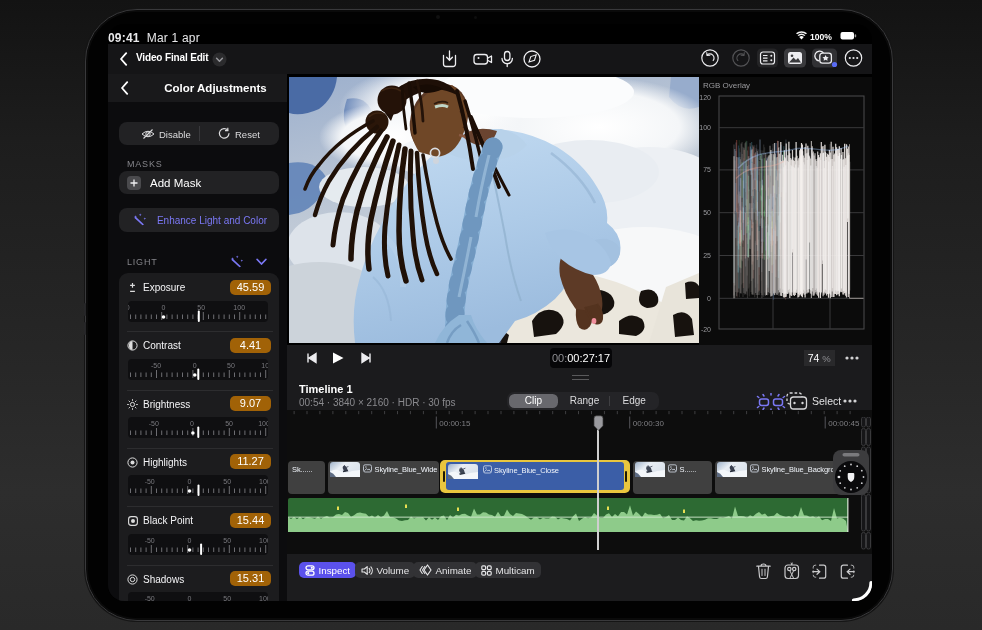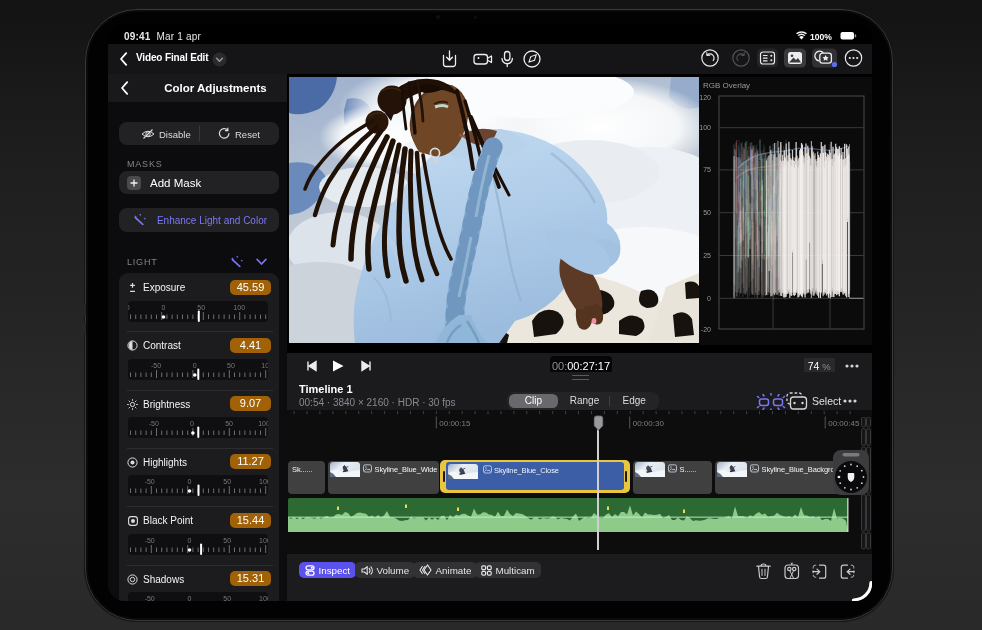--- a/index.html
+++ b/index.html
@@ -3,40 +3,40 @@
 <style>
 * { margin:0; padding:0; box-sizing:border-box; }
 html,body { width:982px; height:630px; overflow:hidden; background:#101010; }
 body { font-family:"Liberation Sans", sans-serif; position:relative;
   background:linear-gradient(180deg,#131313 0%,#1d1d1d 22%,#262626 55%,#2d2d2d 78%,#292929 100%); }
 .device { position:absolute; left:85px; top:9px; width:808px; height:612px; border-radius:52px;
   background:#020202; border:1px solid #39393b; box-shadow:0 0 0 1px #151515, inset 0 0 0 2px #0a0a0a; }
 .screen { position:absolute; left:108px; top:24px; width:764px; height:576.5px; border-radius:16px;
   background:#000; overflow:hidden; font-family:"Liberation Sans", sans-serif; color:#f2f2f2; }
 .abs { position:absolute; }
-.statusL { left:16px; top:7px; font-size:10px; color:#e8e8ea; letter-spacing:0.2px; }
+.statusL { left:0; top:7px; font-size:12px; color:#e8e8ea; letter-spacing:0.2px; }
 .titlebar { left:0; top:20px; width:764px; height:30px; background:#151517; }
 .apptitle { left:28px; top:8px; font-size:10px; letter-spacing:-0.15px; font-weight:bold; color:#fff; }
 .panel { left:0; top:50px; width:179px; height:526.5px; background:#0c0c0e; }
 .phead { position:absolute; left:0; top:0; width:179px; height:28px; background:#19191b; }
 .phead .t { position:absolute; left:0; right:0; top:8px; text-align:center; font-size:11.5px; font-weight:bold; color:#fff;padding-left:36px; }
 .card { position:absolute; left:11px; width:160px; background:#222224; border-radius:8px; }
 .masks { left:19px; top:84.5px; font-size:9px; color:#85858a; letter-spacing:0.8px; }
 .light { left:19px; top:183px; font-size:9px; color:#85858a; letter-spacing:0.8px; }
 .sliders { position:absolute; left:11px; top:199px; width:160px; height:327.5px; background:#1c1c1e; border-radius:9px 9px 0 0; overflow:hidden;padding-left:26px; }
 .srow { position:absolute; left:0; width:160px; height:58.3px; }
 .sep { position:absolute; left:8px; width:146px; height:1px; background:#2d2d2f; }
 .slab { position:absolute; left:8px; top:7px; height:15px; display:flex; align-items:center; gap:5px; font-size:10px; color:#f4f4f6; }
 .sic { display:inline-flex; width:11px; justify-content:center; }
 .sval { position:absolute; right:8px; top:6.5px; width:41px; height:15px; background:#a16207; border-radius:5px;
   font-size:11px; color:#fff; text-align:center; line-height:15px; }
 .ruler { position:absolute; left:8.5px; top:27.5px; width:140.5px; height:21px; background:#0f0f11; border-radius:4px; overflow:hidden; }
 .video { left:181px; top:53px; width:410px; height:266px; overflow:hidden; }
 .scope { left:591px; top:53px; width:173px; height:268px; background:#0b0b0b; }
-.transport { left:179px; top:321px; width:585px; height:29px; background:#1b1b1d;margin-top:8px; }
+.transport { left:179px; top:321px; width:585px; height:29px; background:#1b1b1d; }
 .tlhead { left:179px; top:347.5px; width:704px; height:38.5px; background:#1b1b1d;padding-left:16px; }
 .tlbody { left:179px; top:386px; width:585px; height:182px; background:#0d0d0d; overflow:hidden; }
 .toolbar { left:179px; top:530px; width:585px; height:46.5px; background:#1c1c1e; }
 .btn { position:absolute; top:8px; height:16px; border-radius:5px; background:#323235; color:#e4e4e6;
   font-size:9.8px; display:flex; align-items:center; padding:0 6px; gap:3.5px; }
 .clip { position:absolute; top:50.5px; height:33px; background:#404040; border-radius:4px; overflow:hidden; }
 .clipname { position:absolute; left:46.5px; top:4px; font-size:7.5px; letter-spacing:-0.1px; color:#f0f4fa; white-space:nowrap; }
 .seg { position:absolute; left:220px; top:20.5px; width:152px; height:17.5px; background:#242427; border-radius:7px; display:flex; }
 .seg div { flex:1; text-align:center; font-size:10px; line-height:17.5px; color:#dcdcde; position:relative; }
 .seg .on { background:#68686d; border-radius:5.5px; color:#fff; margin:1.5px; line-height:14.5px; }

